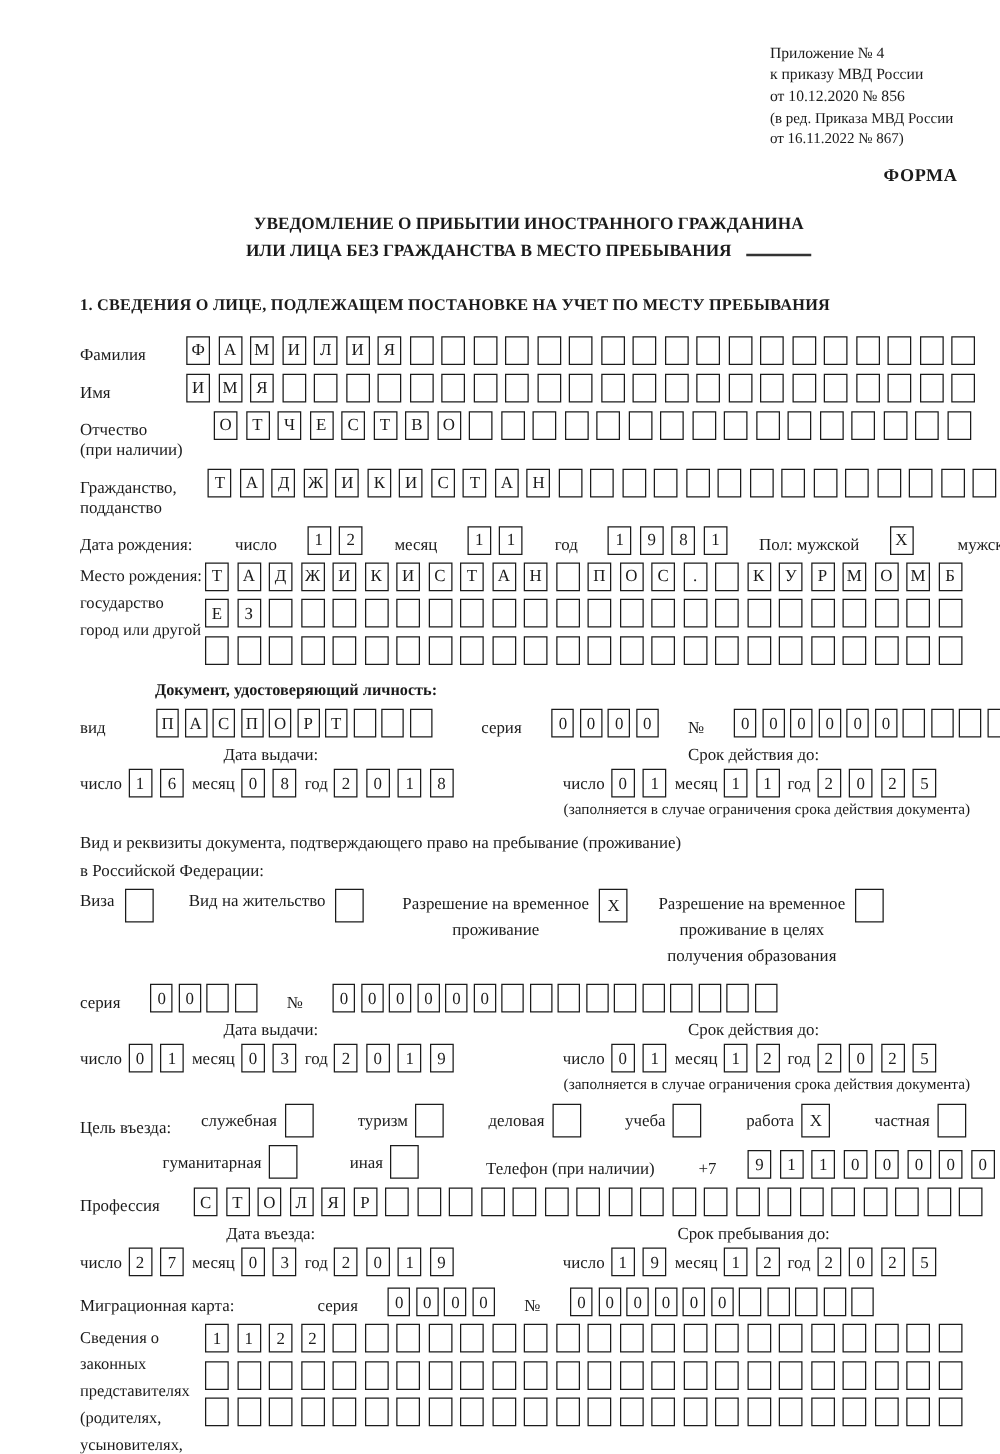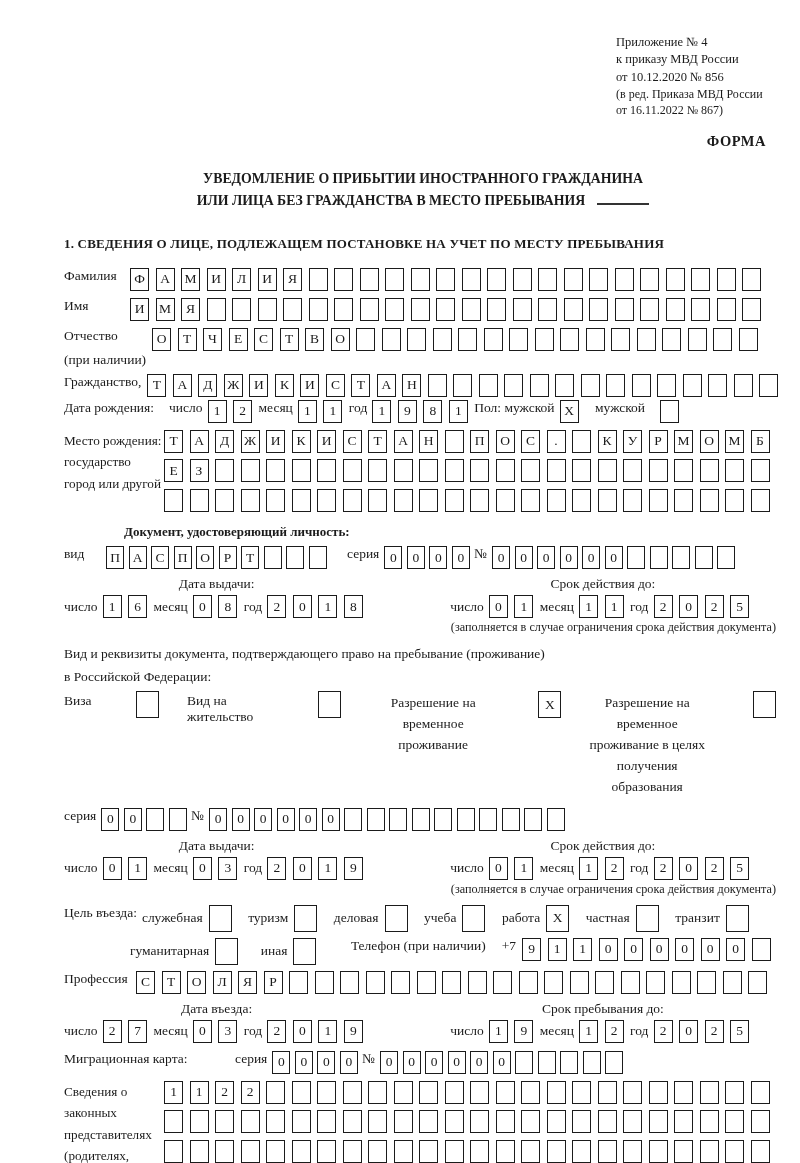--- a/index.html
+++ b/index.html
@@ -11,21 +11,21 @@
     font-family:"Liberation Serif","DejaVu Serif",serif;
     font-size:13.5px;overflow:hidden;
   }
   .appendix{margin-left:552px;width:200px;font-size:12.5px;line-height:1.38;}
   .appendix .small{font-size:12px;}
   .forma{text-align:right;padding-right:16px;font-weight:bold;font-size:14.5px;margin-top:14px;letter-spacing:.5px;}
   .title{text-align:center;font-weight:bold;font-size:13.8px;margin-top:18px;line-height:1.6;}
   .tline{display:inline-block;width:52px;border-bottom:2px solid #333;margin-left:12px;}
   .sec1{font-weight:bold;font-size:13px;margin-top:24px;letter-spacing:.2px;}
 
-  .row{display:flex;align-items:flex-start;margin-bottom:6px;min-height:24px;}
+  .row{display:flex;align-items:flex-end;margin-bottom:6px;min-height:24px;gap:19px;}
   .lbl{flex:none;}
   .w66{width:66px;}
   .w88{width:88px;}
   .mw66{min-width:66px;margin-right:6px;white-space:nowrap;}
   .subline{margin:-2px 0 6px 0;}
 
   .boxrow{display:flex;flex:none;}
   .cell{
     display:inline-flex;align-items:center;justify-content:center;flex:none;
     width:19px;height:23px;border:1.6px solid #1b1b1b;margin-right:6.5px;
@@ -46,21 +46,21 @@
 
   .dates{display:flex;margin-bottom:2px;gap:23px;}
   .dgroup{display:flex;flex-direction:column;}
   .dgroup.left{margin-right:58px;}
   .dhead{text-align:center;margin-bottom:3px;}
   .drun{display:flex;align-items:center;}
   .note{font-size:12.2px;text-align:right;margin:0 6px 8px 0;}
 
   .intro{line-height:1.7;margin-bottom:4px;}
   .optrow{display:flex;align-items:flex-start;margin-bottom:10px;}
-  .opt{display:flex;align-items:flex-start;gap:36px;}
+  .opt{display:flex;align-items:flex-start;}
   .opt .boxrow{margin-left:8px;margin-top:-2px;}
   .optlines{text-align:center;line-height:1.55;}
 
   .popt{display:flex;align-items:center;margin-right:10px;}
   .popt .boxrow{margin-left:6px;}
   .purpose2{margin-left:66px;}
   .phonelabel{margin-left:18px;margin-right:16px;white-space:nowrap;}
   .prefix{margin-right:6px;}
 </style>
 </head>
@@ -201,20 +201,21 @@
         <span class="cell"></span>
         <span class="cell"></span>
         <span class="cell"></span>
         <span class="cell"></span>
         <span class="cell"></span>
         <span class="cell"></span>
         <span class="cell"></span>
         <span class="cell"></span>
       </span>
   </div>
+  <div class="subline">подданство</div>
 
   <div class="row">
     <span class="dlabel">Дата рождения:</span>
     <span class="dlabel ml10">число</span>
     <span class="boxrow">
         <span class="cell">1</span>
         <span class="cell">2</span>
       </span>
     <span class="dlabel">месяц</span>
     <span class="boxrow">

